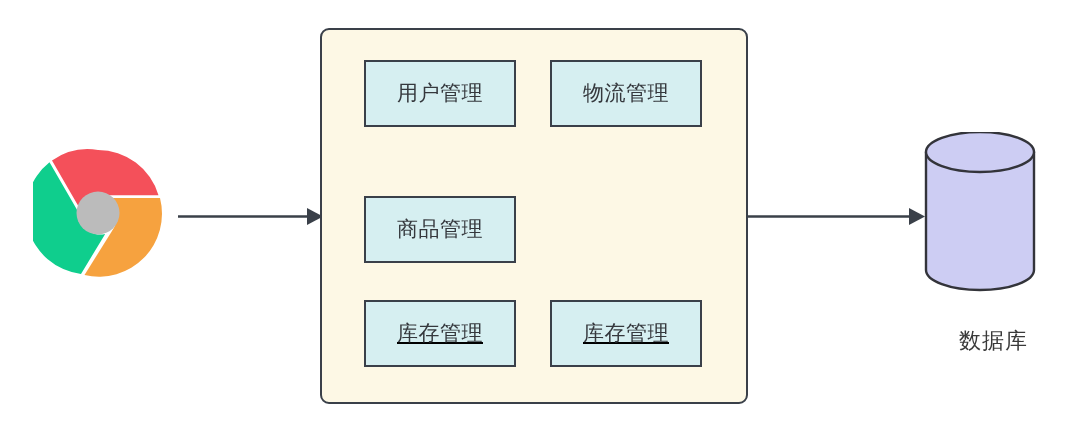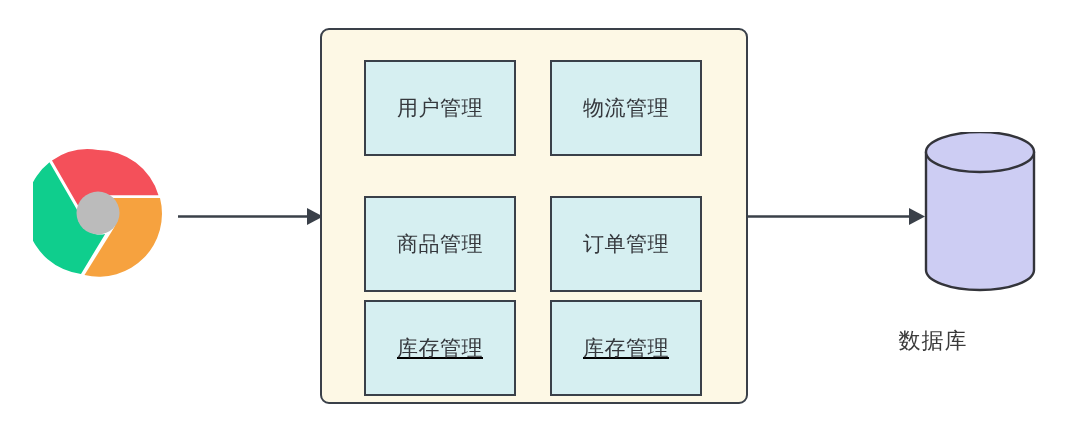--- a/index.html
+++ b/index.html
@@ -64,21 +64,21 @@
   .module-grid {
     position: absolute;
     left: 0;
     top: 0;
     width: 100%;
     height: 100%;
   }
   .module-box {
     position: absolute;
     width: 152px;
-    height: 96px;
+    height: 67px;
     background: #D6EFF1;
     border: 2px solid #3A4049;
     box-sizing: border-box;
     display: flex;
     align-items: center;
     justify-content: center;
   }
   .module-label {
     font-size: 21px;
     color: #35383D;
@@ -99,21 +99,21 @@
     left: 920px;
     top: 132px;
     width: 126px;
     height: 164px;
   }
   #database-label {
     position: absolute;
     left: 838px;
     top: 326px;
     width: 190px;
-    text-align: center;
+    text-align: right;
     font-size: 22px;
     color: #3A3A3A;
     letter-spacing: 1px;
     white-space: nowrap;
   }
 </style>
 </head>
 <body>
 
 <div id="diagram-root">
@@ -157,23 +157,20 @@
       </div>
 
       <div class="module-box col-1 row-0">
         <span class="module-label">物流管理</span>
       </div>
 
       <div class="module-box col-0 row-1">
         <span class="module-label">商品管理</span>
       </div>
 
-      <div class="module-box col-1 row-1">
-        <span class="module-label">订单管理</span>
-      </div>
 
       <div class="module-box col-0 row-2">
         <span class="module-label">库存管理</span>
       </div>
 
       <div class="module-box col-1 row-2">
         <span class="module-label">库存管理</span>
       </div>
 
     </div>

